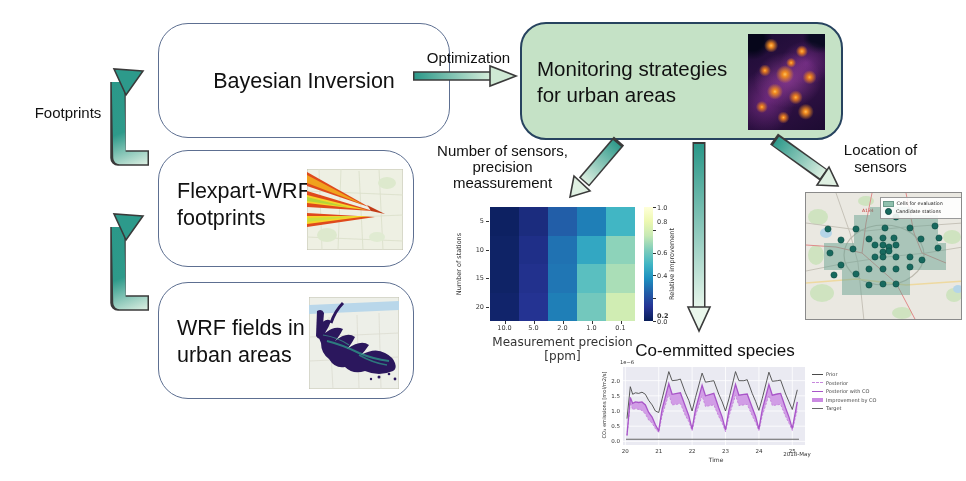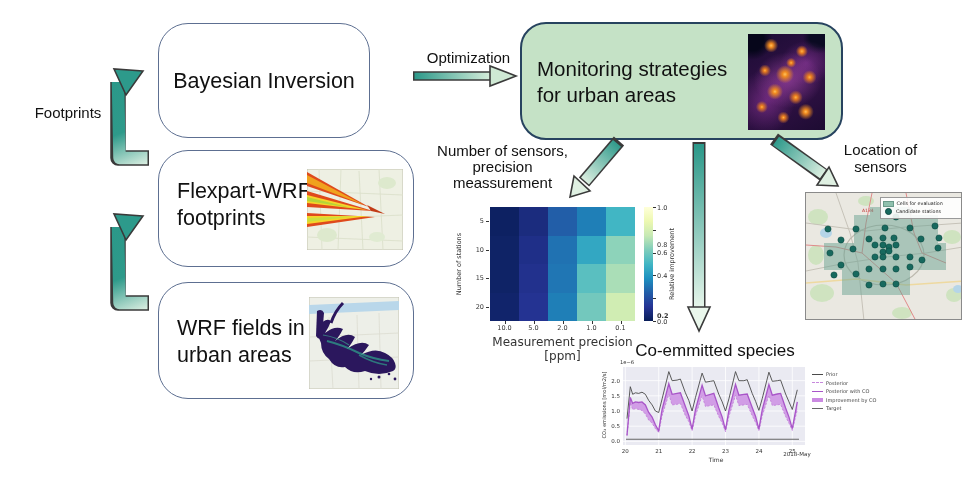--- a/index.html
+++ b/index.html
@@ -74,21 +74,21 @@
         <stop offset="0" stop-color="#2b9889"></stop>
           <stop offset="0.55" stop-color="#2e9a8a"></stop>
           <stop offset="1" stop-color="#e6f4e7"></stop>
       </linearGradient>
     </defs>
     <path d="M49,103 L18,103 L18,27" fill="none" stroke="#3a3a3a" stroke-width="15.5" stroke-linejoin="round"></path>
     <path d="M47.5,103 L19.5,103 L18,27" fill="none" stroke="url(#g2)" stroke-width="12.5" stroke-linejoin="round"></path>
     <polygon points="43,16 14,14 26,40" fill="#2d9a8b" stroke="#3a3a3a" stroke-width="1.6"></polygon>
   </svg>
 
-  <div class="node" style="left:158px;top:23px;width:212px;height:115px;">
+  <div class="node" style="left:158px;top:23px;width:292px;height:115px;">
     <div class="node-text" style="left:0;right:0;top:44px;text-align:center;">Bayesian Inversion</div>
   </div>
 
   <div class="node" style="left:158px;top:150px;width:256px;height:117px;">
     <div class="node-text" style="left:18px;top:27px;">
       <div>Flexpart-WRF</div>
       <div>footprints</div>
     </div>
     <div class="imgframe" style="left:148px;top:18px;width:96px;height:81px;">
       <svg width="96" height="81" viewBox="0 0 96 81">
@@ -258,21 +258,21 @@
       <div class="hm-xtick" style="left: 79.5px;">5.0</div>
       <div class="hm-xmark" style="left: 93.5px;"></div>
       <div class="hm-xtick" style="left: 108.5px;">2.0</div>
       <div class="hm-xmark" style="left: 122.5px;"></div>
       <div class="hm-xtick" style="left: 137.5px;">1.0</div>
       <div class="hm-xmark" style="left: 151.5px;"></div>
       <div class="hm-xtick" style="left: 166.5px;">0.1</div>
       <div class="hm-xmark" style="left: 180.5px;"></div>
       <div class="hm-cbtick" style="top: 13.5px;">1.0</div>
       <div class="hm-cbmark" style="top: 17px;"></div>
-      <div class="hm-cbtick" style="top: 51px;">0.8</div>
+      <div class="hm-cbtick" style="top: 28px;">0.8</div>
       <div class="hm-cbmark" style="top: 39.8px;"></div>
       <div class="hm-cbtick" style="top: 59.1px;">0.6</div>
       <div class="hm-cbmark" style="top: 62.6px;"></div>
       <div class="hm-cbtick" style="top: 81.9px;">0.4</div>
       <div class="hm-cbmark" style="top: 85.4px;"></div>
       <div class="hm-cbtick" style="top: 122px; font-weight: bold;">0.2</div>
       <div class="hm-cbmark" style="top: 108.2px;"></div>
       <div class="hm-cbtick" style="top: 127.5px;">0.0</div>
       <div class="hm-cbmark" style="top: 131px;"></div>
     </div>

